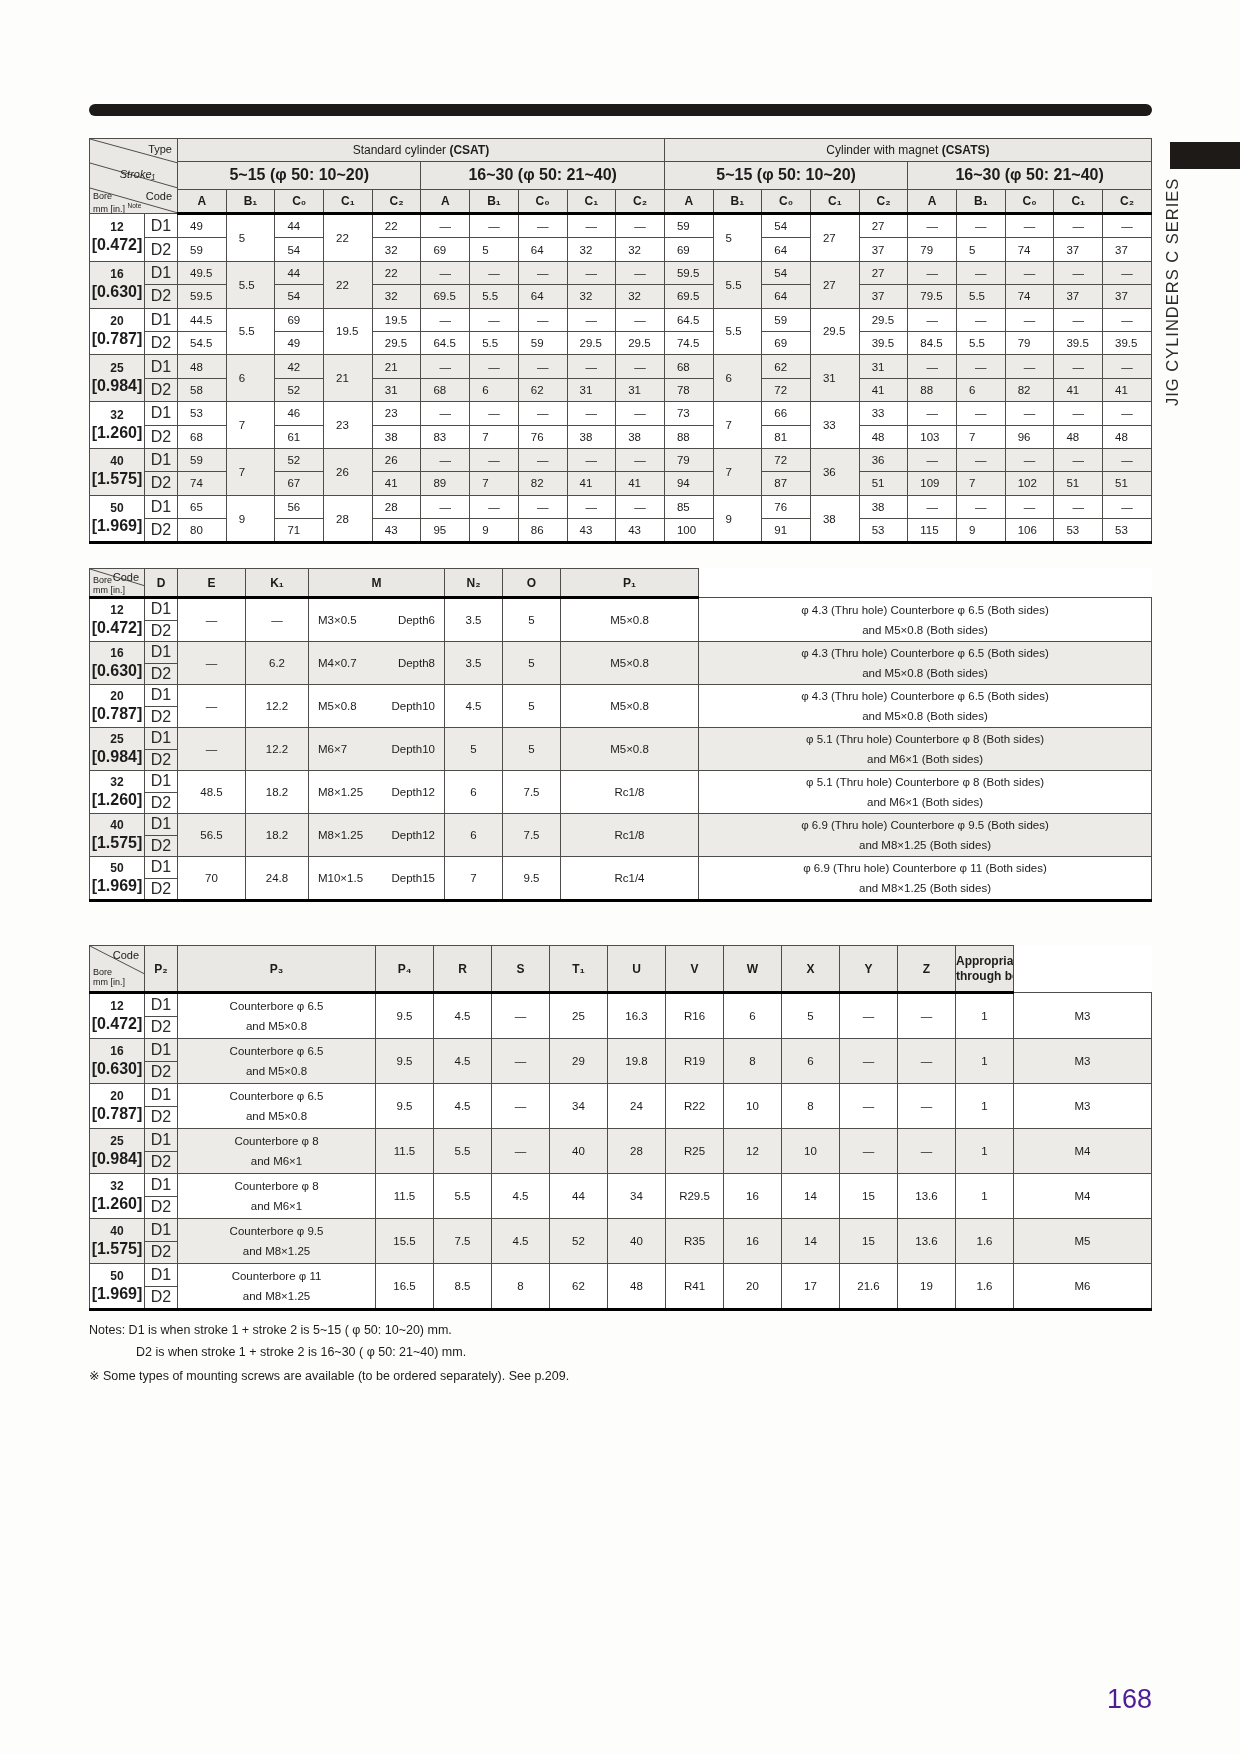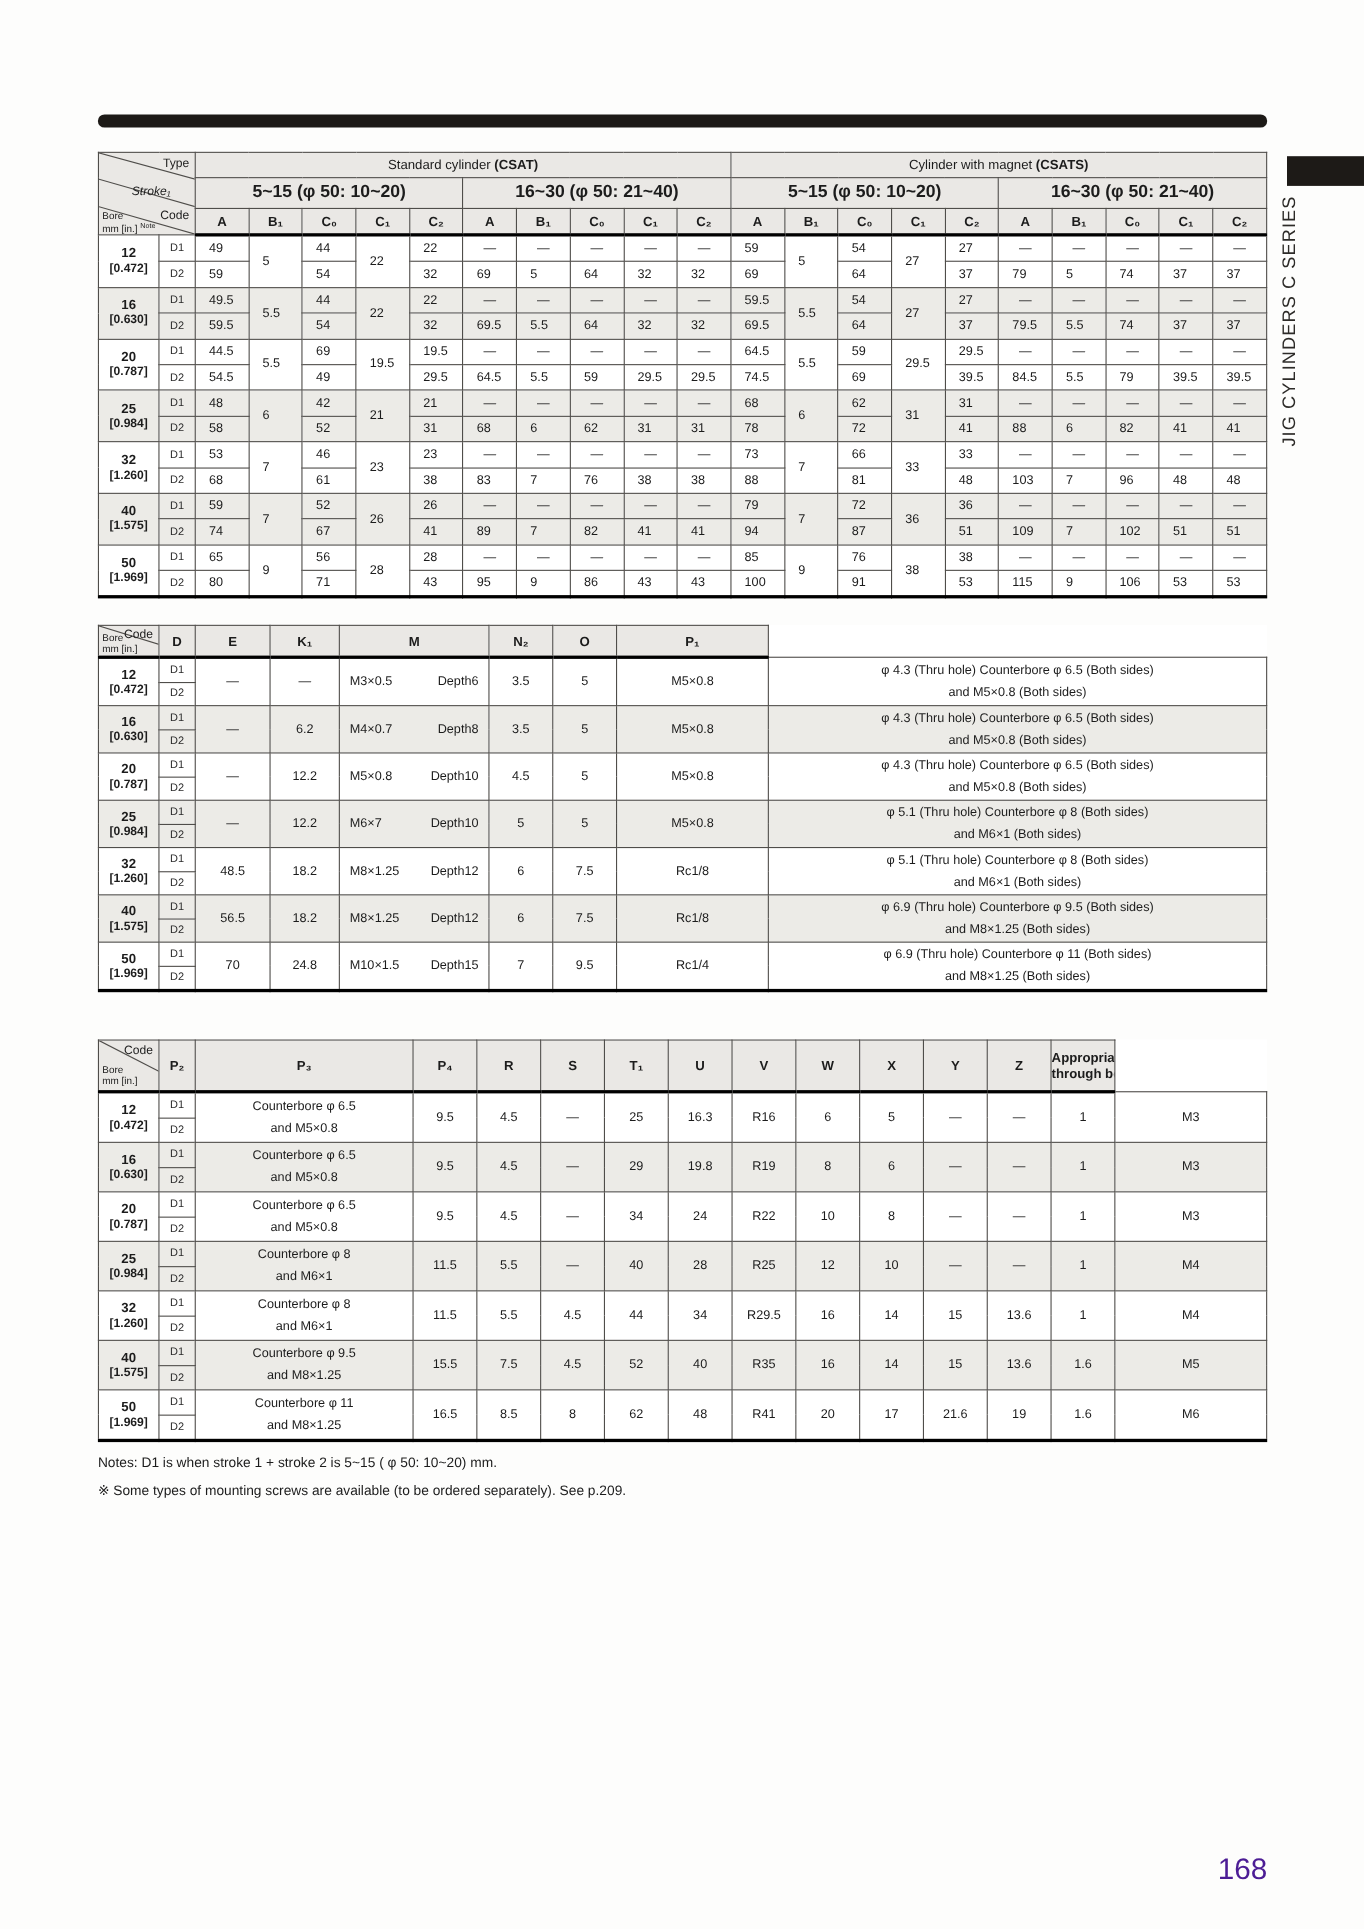--- a/index.html
+++ b/index.html
@@ -23,22 +23,22 @@
   tr.hd3 td, tr.hd1x td{border-bottom:3px solid #000;}
   tr.hd1 td{font-size:12px;}
   tr.hd2 td{font-size:16px;}
   td.typec b{font-weight:bold;margin-top:47px;}
   tr.sh td{background:#ecebe7;}
   tr.b td{height:22.4px;}
   tr.b2 td{height:20.5px;}
   tr.b3 td{height:21.5px;}
   td.bore{font-weight:bold;line-height:1.25;}
   td.bore .bn{font-size:12px;}
-  td.bore .bi{font-size:11px;}
-  td.codec{font-size:10px;color:#2a2a2a;}
+  td.bore .bi{font-size:16px;}
+  td.codec{font-size:16px;color:#2a2a2a;}
   td.lv{text-align:left;padding-left:12px;}
   td.dash{text-align:center !important;padding-left:0 !important;}
   td.corner-td{padding:0;background:#eae8e5;}
   .corner{position:relative;width:100%;}
   .corner svg{position:absolute;left:0;top:0;}
   .corner .lbl{position:absolute;font-size:11px;color:#1c1c1c;font-weight:normal;}
   .corner .tiny{font-size:9px;line-height:1.1;text-align:left;font-weight:normal;}
   .corner .sup{font-size:6.5px;vertical-align:super;}
   .two{line-height:1.8;font-size:11.5px;}
   .two div{height:20px;line-height:20px;}
@@ -885,17 +885,18 @@
           <td rowspan="2">M6</td>
         </tr>
         <tr class="b3">
           <td class="codec">D2</td>
         </tr>
       </tbody>
     </table>
 
   <div class="notes">
     <div>Notes: D1 is when stroke 1 + stroke 2 is 5~15 ( φ 50: 10~20) mm.</div>
+    <div class="indent">D2 is when stroke 1 + stroke 2 is 16~30 ( φ 50: 21~40) mm.</div>
     <div class="star">※ Some types of mounting screws are available (to be ordered separately). See p.209.</div>
   </div>
 
   <div class="pagenum">168</div>
 </div>
 
 </body></html>

